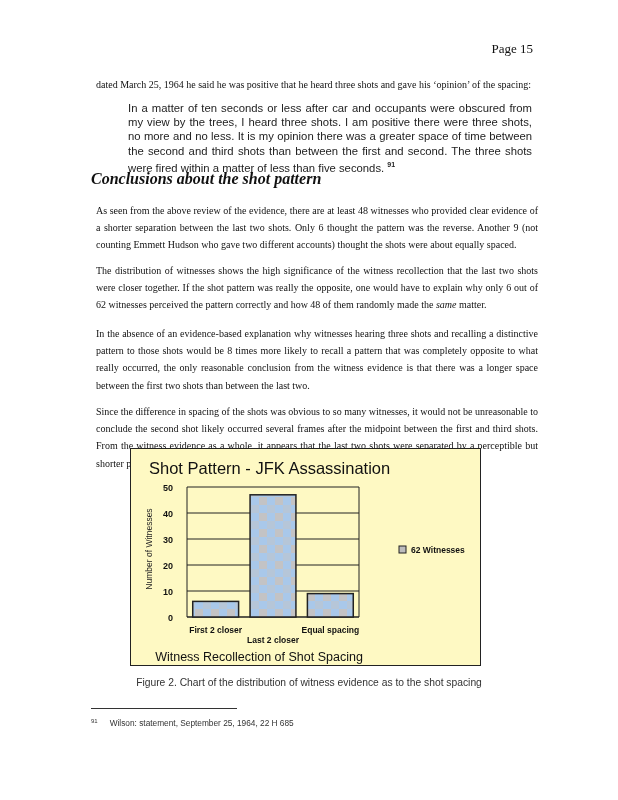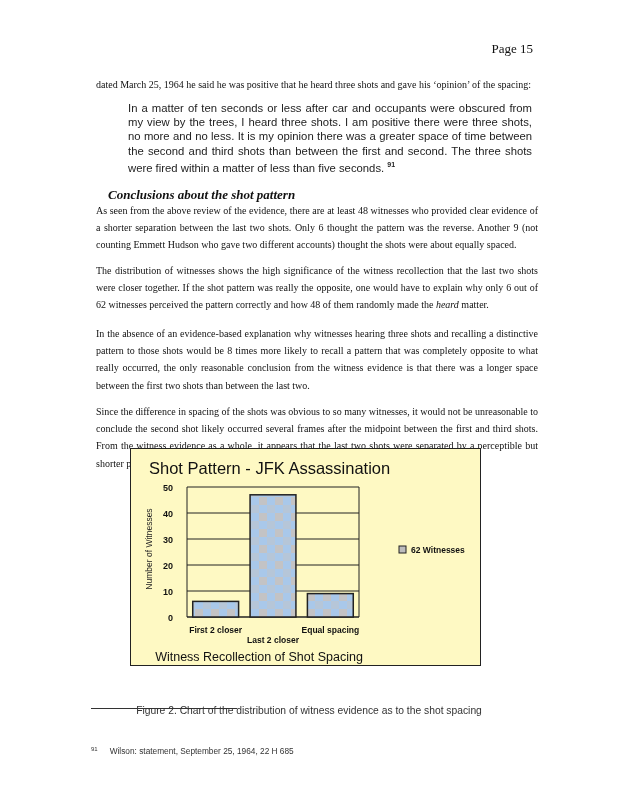--- a/index.html
+++ b/index.html
@@ -1,24 +1,24 @@
 <!DOCTYPE html>
 <html><head>
 <meta charset="utf-8">
 <style>
   html, body { margin:0; padding:0; background:#fff; }
   body { width:618px; height:800px; position:relative; overflow:hidden; color:#111; }
   .serif { font-family: "Liberation Serif", "DejaVu Serif", serif; margin-left: 24px; }
-  .sans { font-family: "Liberation Sans", "DejaVu Sans", sans-serif; margin-top: 28px; }
+  .sans { font-family: "Liberation Sans", "DejaVu Sans", sans-serif; }
   #page-num { position:absolute; right:85px; top:41px; font-size:13px; }
   .para { position:absolute; left:84px; width:442px; font-size:10px; line-height:17.2px; text-align:justify; margin:12px; }
   #intro { top:64px; }
   #quote { position:absolute; left:128px; width:404px; top:101px; font-size:11.3px; line-height:14.2px; text-align:justify; margin:0; color:#222; }
   #quote sup { font-size:7px; font-weight:bold; }
-  #heading { position:absolute; left:91px; top:170px; font-size:13px; font-weight:bold; font-style:italic; margin:17px; }
+  #heading { position:absolute; left:91px; top:170px; font-size:16px; font-weight:bold; font-style:italic; margin:0; }
   #p1 { top:190px; }
   #p2 { top:250px; }
   #p3 { top:313px; }
   #p4 { top:391px; }
   #chart-frame { position:absolute; left:130px; top:448px; width:351px; height:218px; border:1px solid #222; box-sizing:border-box; background:#fef9c3; }
   #chart-svg { position:absolute; left:0; top:0; }
   #caption { position:absolute; left:0; width:618px; top:677px; text-align:center; font-size:10.3px; color:#333; }
   #fn-rule { position:absolute; left:91px; top:708px; width:146px; border-top:1px solid #333; }
   #footnote { position:absolute; left:91px; top:718px; font-size:8.3px; color:#333; }
   #footnote .fnnum { font-size:6px; vertical-align:top; margin-right:12px; }
@@ -28,21 +28,21 @@
 
 <div id="page-num" class="serif">Page 15</div>
 
 <p id="intro" class="para serif">dated March 25, 1964 he said he was positive that he heard three shots and gave his ‘opinion’ of the spacing:</p>
 
 <p id="quote" class="sans"><span>In a matter of ten seconds or less after car and occupants were obscured from my view by the trees, I heard three shots. I am positive there were three shots, no more and no less. It is my opinion there was a greater space of time between the second and third shots than between the first and second. The three shots were fired within a matter of less than five seconds.</span> <sup>91</sup></p>
 
 <h3 id="heading" class="serif">Conclusions about the shot pattern</h3>
 
 <p id="p1" class="para serif">As seen from the above review of the evidence, there are at least 48 witnesses who provided clear evidence of a shorter separation between the last two shots. Only 6 thought the pattern was the reverse. Another 9 (not counting Emmett Hudson who gave two different accounts) thought the shots were about equally spaced.</p>
-<p id="p2" class="para serif"><span>The distribution of witnesses shows the high significance of the witness recollection that the last two shots were closer together. If the shot pattern was really the opposite, one would have to explain why only 6 out of 62 witnesses perceived the pattern correctly and how 48 of them randomly made the </span><em>heard</em><span> matter.</span></p>
+<p id="p2" class="para serif"><span>The distribution of witnesses shows the high significance of the witness recollection that the last two shots were closer together. If the shot pattern was really the opposite, one would have to explain why only 6 out of 62 witnesses perceived the pattern correctly and how 48 of them randomly made the </span><em>same</em><span> matter.</span></p>
 <p id="p3" class="para serif">In the absence of an evidence-based explanation why witnesses hearing three shots and recalling a distinctive pattern to those shots would be 8 times more likely to recall a pattern that was completely opposite to what really occurred, the only reasonable conclusion from the witness evidence is that there was a longer space between the first two shots than between the last two.</p>
 <p id="p4" class="para serif">Since the difference in spacing of the shots was obvious to so many witnesses, it would not be unreasonable to conclude the second shot likely occurred several frames after the midpoint between the first and third shots. From the witness evidence as a whole, it appears that the last two shots were separated by a perceptible but shorter pause.</p>
 
 <div id="chart-frame">
   <svg id="chart-svg" width="351" height="218" xmlns="http://www.w3.org/2000/svg">
     <defs>
       <pattern id="checker" width="16" height="16" patternUnits="userSpaceOnUse">
         <rect width="16" height="16" fill="#a9c8ea"></rect>
         <rect x="0" y="0" width="8" height="8" fill="#c3c3c5"></rect>
         <rect x="8" y="8" width="8" height="8" fill="#b6c6d8"></rect>

